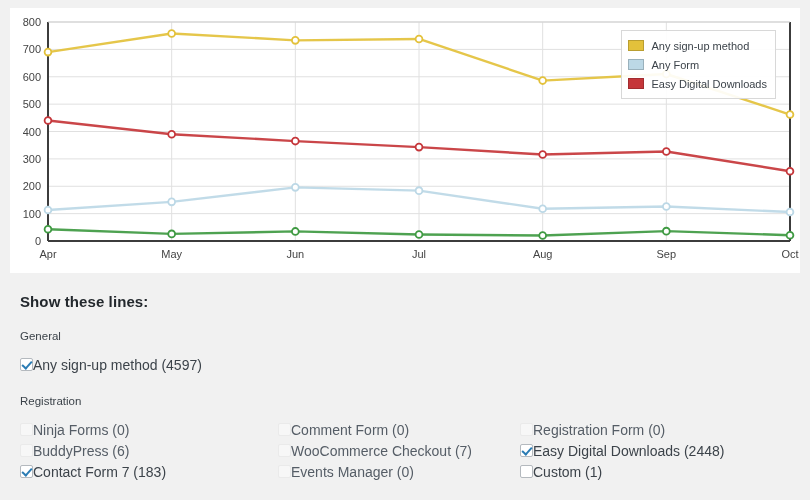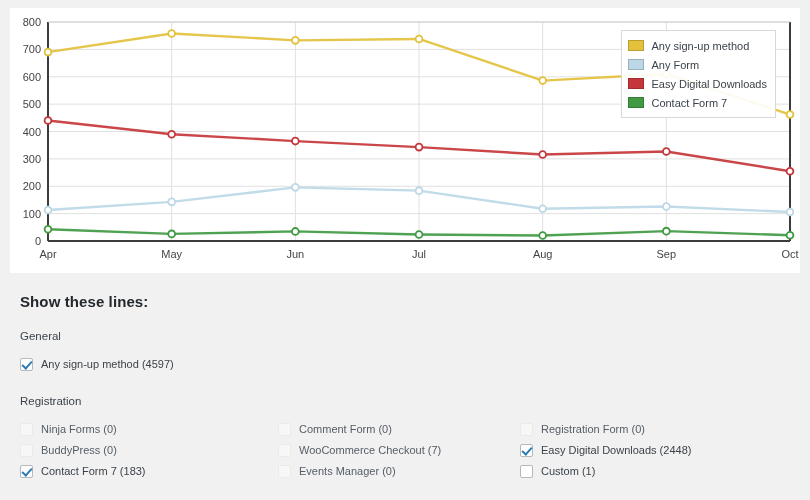--- a/index.html
+++ b/index.html
@@ -55,23 +55,23 @@
   }
 
   .cb-row {
     display: flex;
     align-items: center;
     height: 21px;
     font-size: 12.5px;
     color: #3c434a;
   }
   .cb-label {
-    margin-left: 8px;
+    margin-left: 0;
     white-space: nowrap;
-    font-size: 11px;
+    font-size: 14px;
     line-height: 1;
   }
   .cb-label.dim { color: #555d66; }
 
   
   .cb {
     width: 13px;
     height: 13px;
     box-sizing: border-box;
     border-radius: 2px;
@@ -220,24 +220,20 @@
       <span class="legend-text">Any sign-up method</span>
     </div>
     <div class="legend-row">
       <span class="legend-swatch" style="background: rgb(188, 216, 230);"></span>
       <span class="legend-text">Any Form</span>
     </div>
     <div class="legend-row">
       <span class="legend-swatch" style="background: rgb(197, 54, 58);"></span>
       <span class="legend-text">Easy Digital Downloads</span>
     </div>
-    <div class="legend-row">
-      <span class="legend-swatch" style="background: rgb(63, 154, 66);"></span>
-      <span class="legend-text">Contact Form 7</span>
-    </div>
   </div>
 </div>
 
 <div id="controls">
   <div id="show-these-lines">Show these lines:</div>
 
   <div class="group-heading">General</div>
 
   <div id="general-list">
     <div class="cb-row">
@@ -250,21 +246,21 @@
 
   <div id="integrations-grid">
 
     <div>
       <div class="cb-row">
         <span class="cb faded"></span>
         <span class="cb-label dim">Ninja Forms (0)</span>
       </div>
       <div class="cb-row">
         <span class="cb faded"></span>
-        <span class="cb-label dim">BuddyPress (0)</span>
+        <span class="cb-label dim">BuddyPress (6)</span>
       </div>
       <div class="cb-row">
         <span class="cb checked"></span>
         <span class="cb-label">Contact Form 7 (183)</span>
       </div>
     </div>
 
     <div>
       <div class="cb-row">
         <span class="cb faded"></span>

